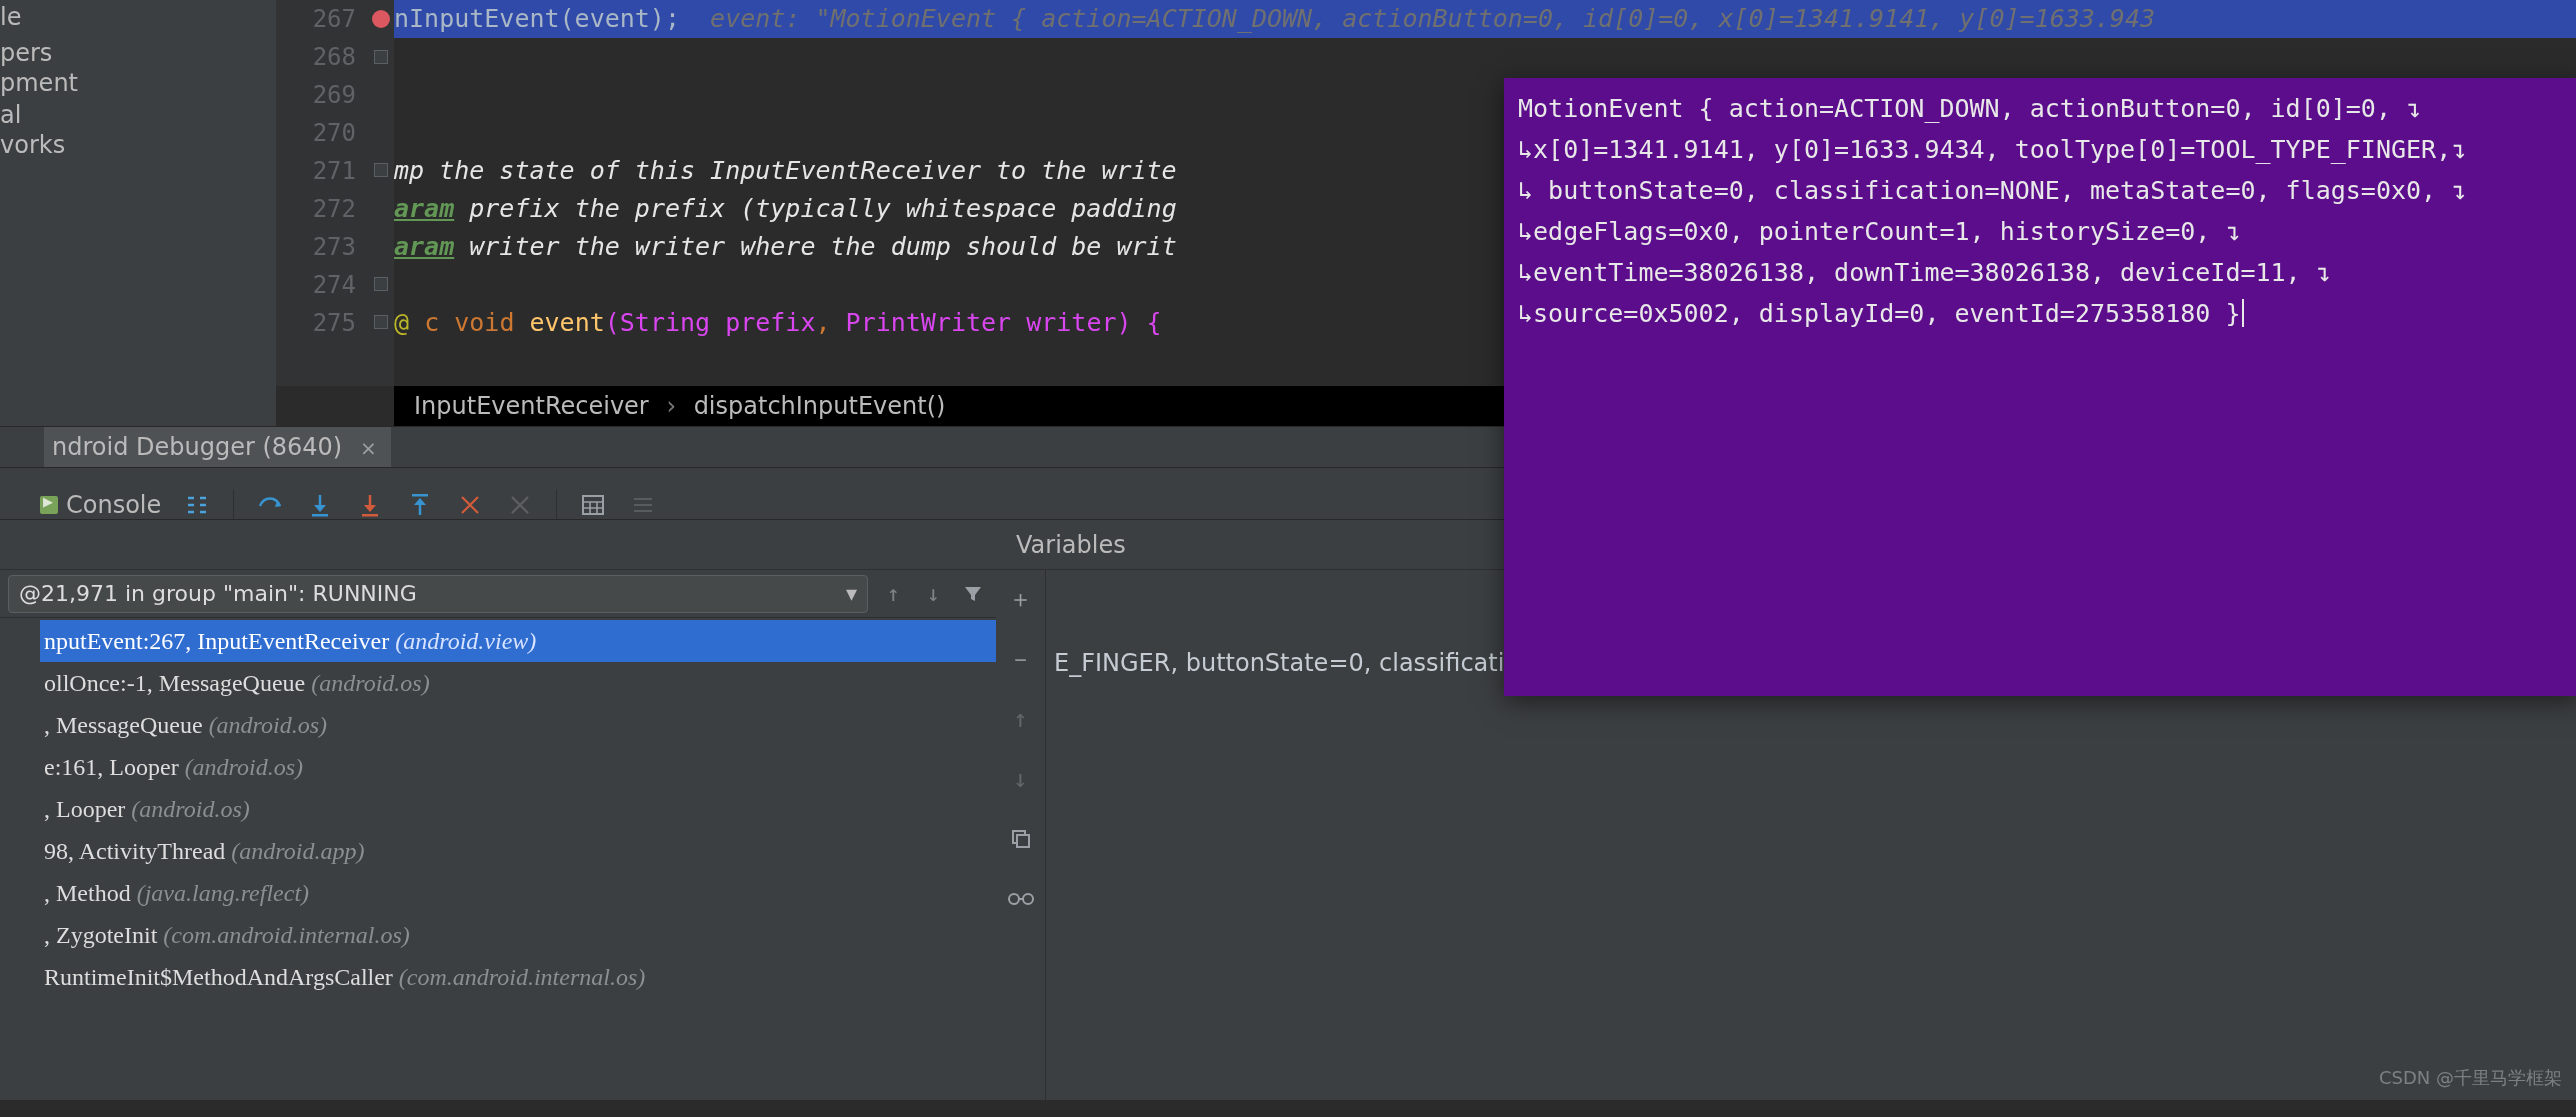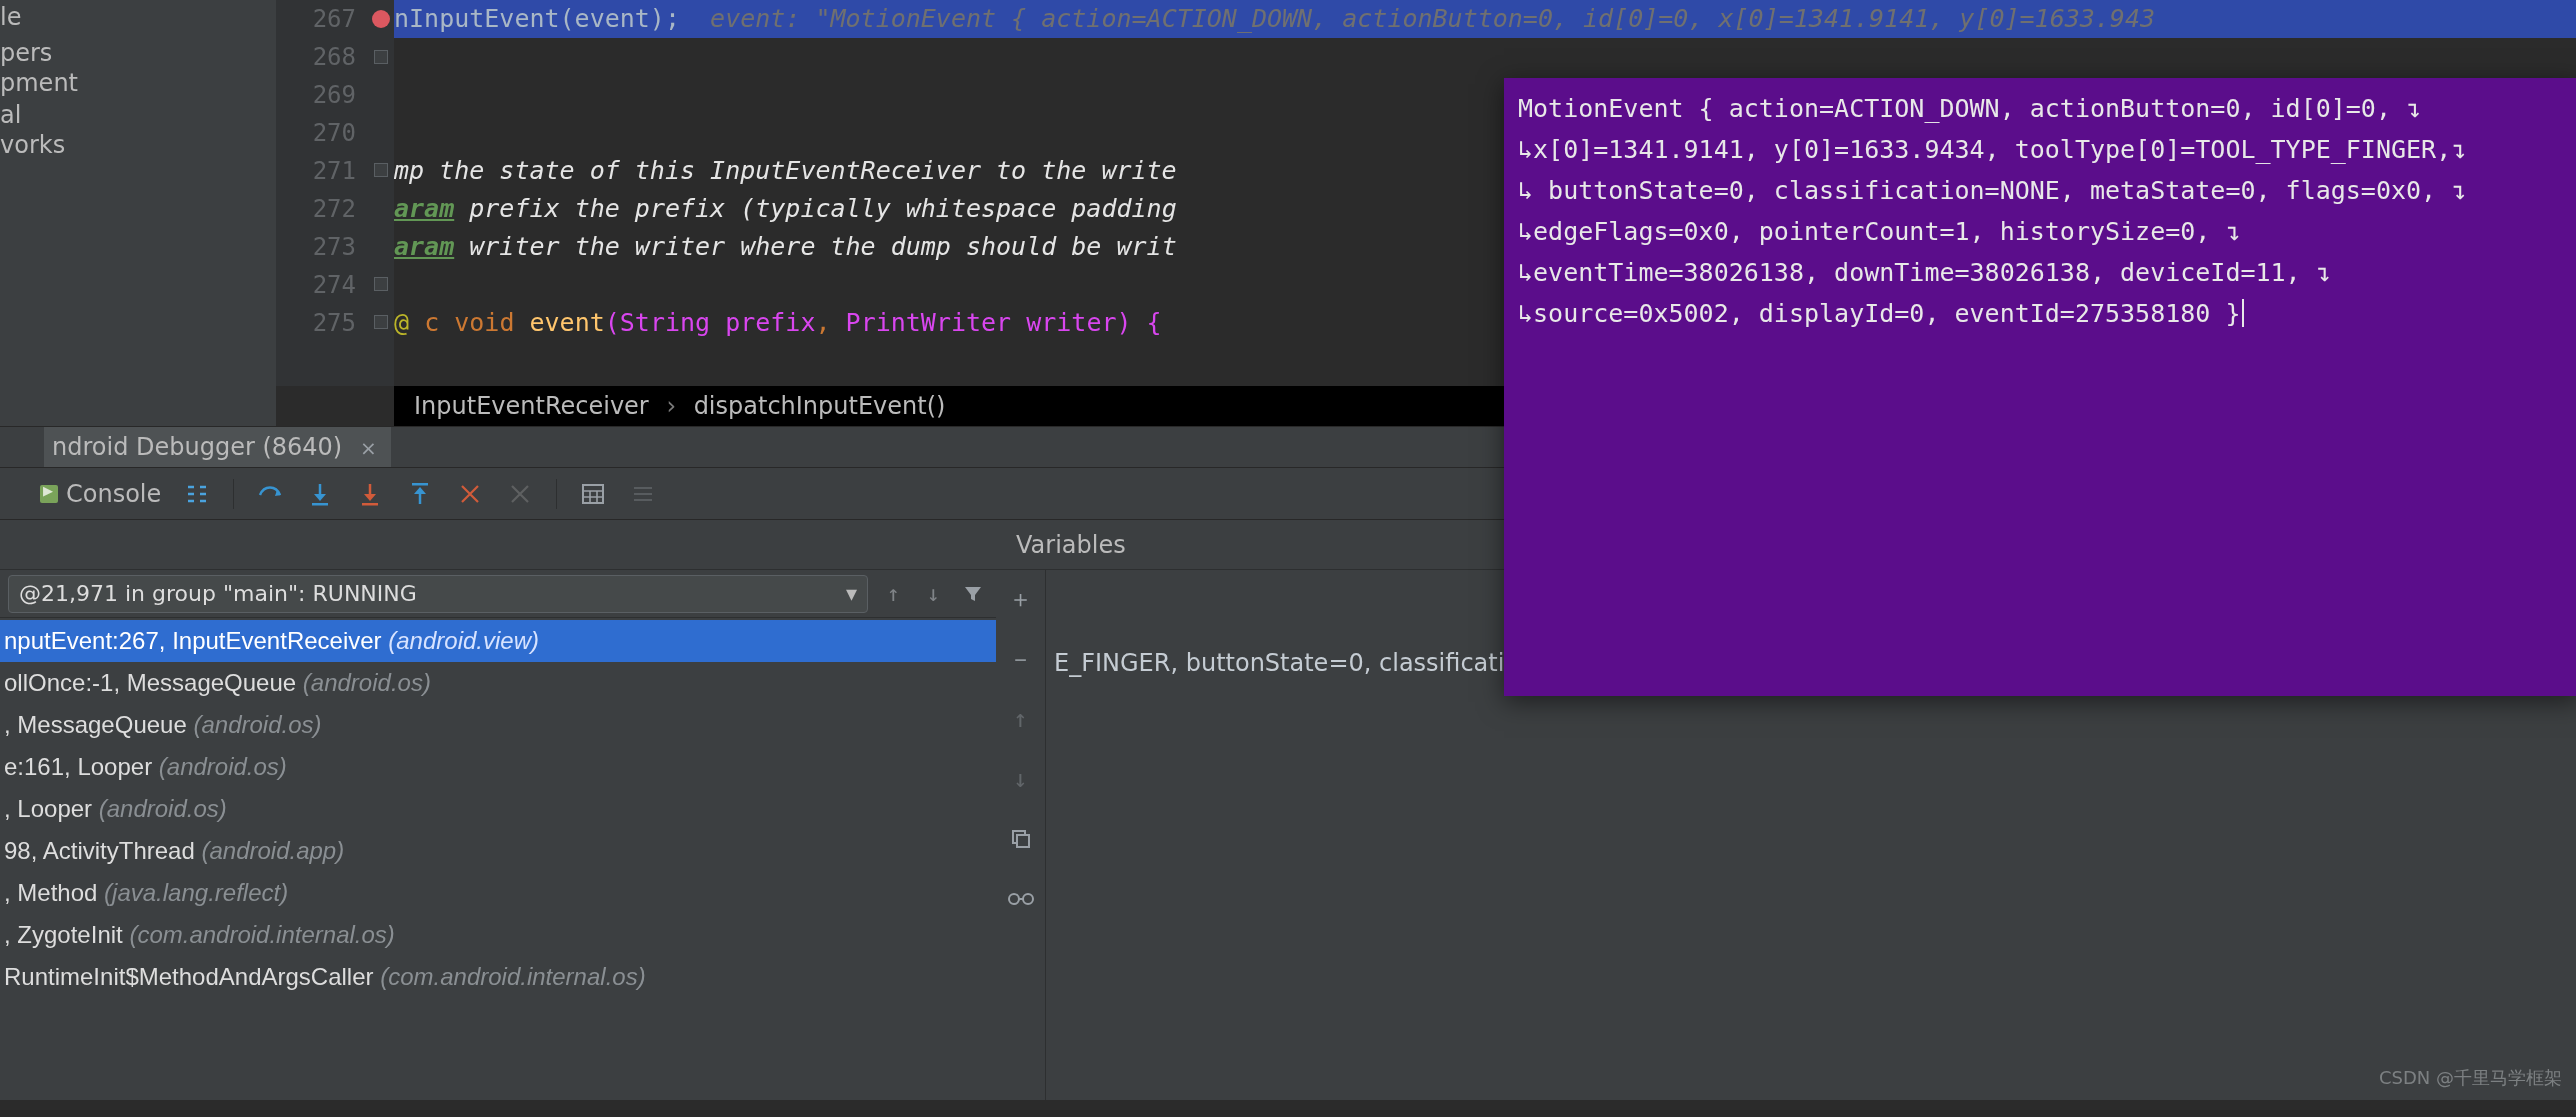--- a/index.html
+++ b/index.html
@@ -31,39 +31,39 @@
   .at { color:#bbb529; }
 
   .breadcrumb { position:absolute; left:118px; top:386px; right:0; height:40px; background:#000000; color:#bbbbbb; font-family:"DejaVu Sans",sans-serif; font-size:24px; line-height:40px; padding-left:20px; }
   .bc-sep { color:#7a7a7a; padding:0 10px; }
 
   
   .dbg-tabbar { position:absolute; left:0; top:426px; right:0; height:42px; background:#3c3f41; border-top:1px solid #282828; border-bottom:1px solid #282828;padding-left:44px; }
   .dbg-tab { display:inline-block; height:40px; line-height:40px; padding:0 14px 0 8px; background:#4e5254; color:#bbbbbb; font-family:"DejaVu Sans",sans-serif; font-size:24px; position:relative; }
   .dbg-tab .x { color:#9aa0a6; padding-left:10px; font-size:20px; }
 
-  .dbg-toolbar { position:absolute; left:0; top:468px; right:0; height:52px; background:#3c3f41; border-bottom:1px solid #282828; display:flex; align-items:center; gap:22px; padding-left:40px; }
+  .dbg-toolbar { position:absolute; left:0; top:468px; right:0; height:52px; background:#3c3f41; border-bottom:1px solid #282828; display:flex; align-items:flex-end; gap:22px; padding-left:40px; }
   .tb-btn { width:28px; height:28px; display:flex; align-items:center; justify-content:center; color:#aab0b6; }
   .tb-sep { width:1px; height:30px; background:#2d2f30; }
   .console-lbl { color:#bbbbbb; font-family:"DejaVu Sans",sans-serif; font-size:24px; display:flex; align-items:center; gap:8px; }
   .console-lbl .pic { width:18px; height:18px; background:#7aa35a; border-radius:2px; display:inline-block; position:relative; }
   .console-lbl .pic::after { content:"▶"; position:absolute; left:3px; top:-2px; font-size:13px; color:#dfe7d6; }
 
   .frames-pane { position:absolute; left:0; top:520px; width:996px; bottom:0; background:#3c3f41; }
   .vars-pane   { position:absolute; left:996px; top:520px; right:0; bottom:0; background:#3c3f41; }
 
   .pane-header { height:50px; line-height:50px; padding-left:20px; font-family:"DejaVu Sans",sans-serif; font-size:24px; color:#bbbbbb; border-bottom:1px solid #2d2f30; }
 
   .thread-row { display:flex; align-items:center; height:48px; padding:0 8px; gap:10px; border-bottom:1px solid #2d2f30; }
   .thread-sel { flex:1; background:#45494a; border:1px solid #5a5f63; height:38px; line-height:36px; padding:0 32px 0 10px; color:#dddddd; font-family:"DejaVu Sans",sans-serif; font-size:22px; position:relative; border-radius:4px; white-space:nowrap; overflow:hidden; }
   .thread-sel::after { content:"▾"; position:absolute; right:10px; top:0; color:#bbbbbb; }
   .nav-btn { width:30px; height:30px; color:#808488; display:flex; align-items:center; justify-content:center; font-size:22px; }
 
   .frames-list { padding-top:2px; }
-  .frame { height:42px; line-height:42px; padding-left:4px; white-space:nowrap; font-family:Liberation Sans, sans-serif; font-size:24px; color:#dddddd; overflow:hidden; }
+  .frame { height:42px; line-height:42px; padding-left:4px; white-space:nowrap; font-family:Liberation Serif, serif; font-size:24px; color:#dddddd; overflow:hidden;margin-left:40px; }
   .frame.sel { background:#2f6dd0; color:#ffffff; }
   .pkg { font-style:italic; color:#8a8f93; }
   .frame.sel .pkg { color:#d7e3ff; }
 
   .vars-toolbar { position:absolute; left:0; top:50px; width:50px; bottom:0; background:#3c3f41; border-right:1px solid #2d2f30; display:flex; flex-direction:column; align-items:center; gap:30px; padding-top:14px; }
   .vbtn { width:30px; height:30px; color:#9aa0a6; display:flex; align-items:center; justify-content:center; font-size:24px; }
   .var-line { position:absolute; left:58px; top:129px; right:10px; color:#c5ccd3; font-family:"DejaVu Sans",sans-serif; font-size:24px; white-space:nowrap; overflow:hidden; }
 
   
   .eval-pop { position:absolute; left:1504px; top:78px; width:1076px; height:618px; background:#5b0d8b; color:#e8e8e8; font-size:25px; line-height:41px; padding:10px 14px; box-shadow:0 6px 24px rgba(0,0,0,.5); white-space:pre-wrap; overflow:hidden; }

